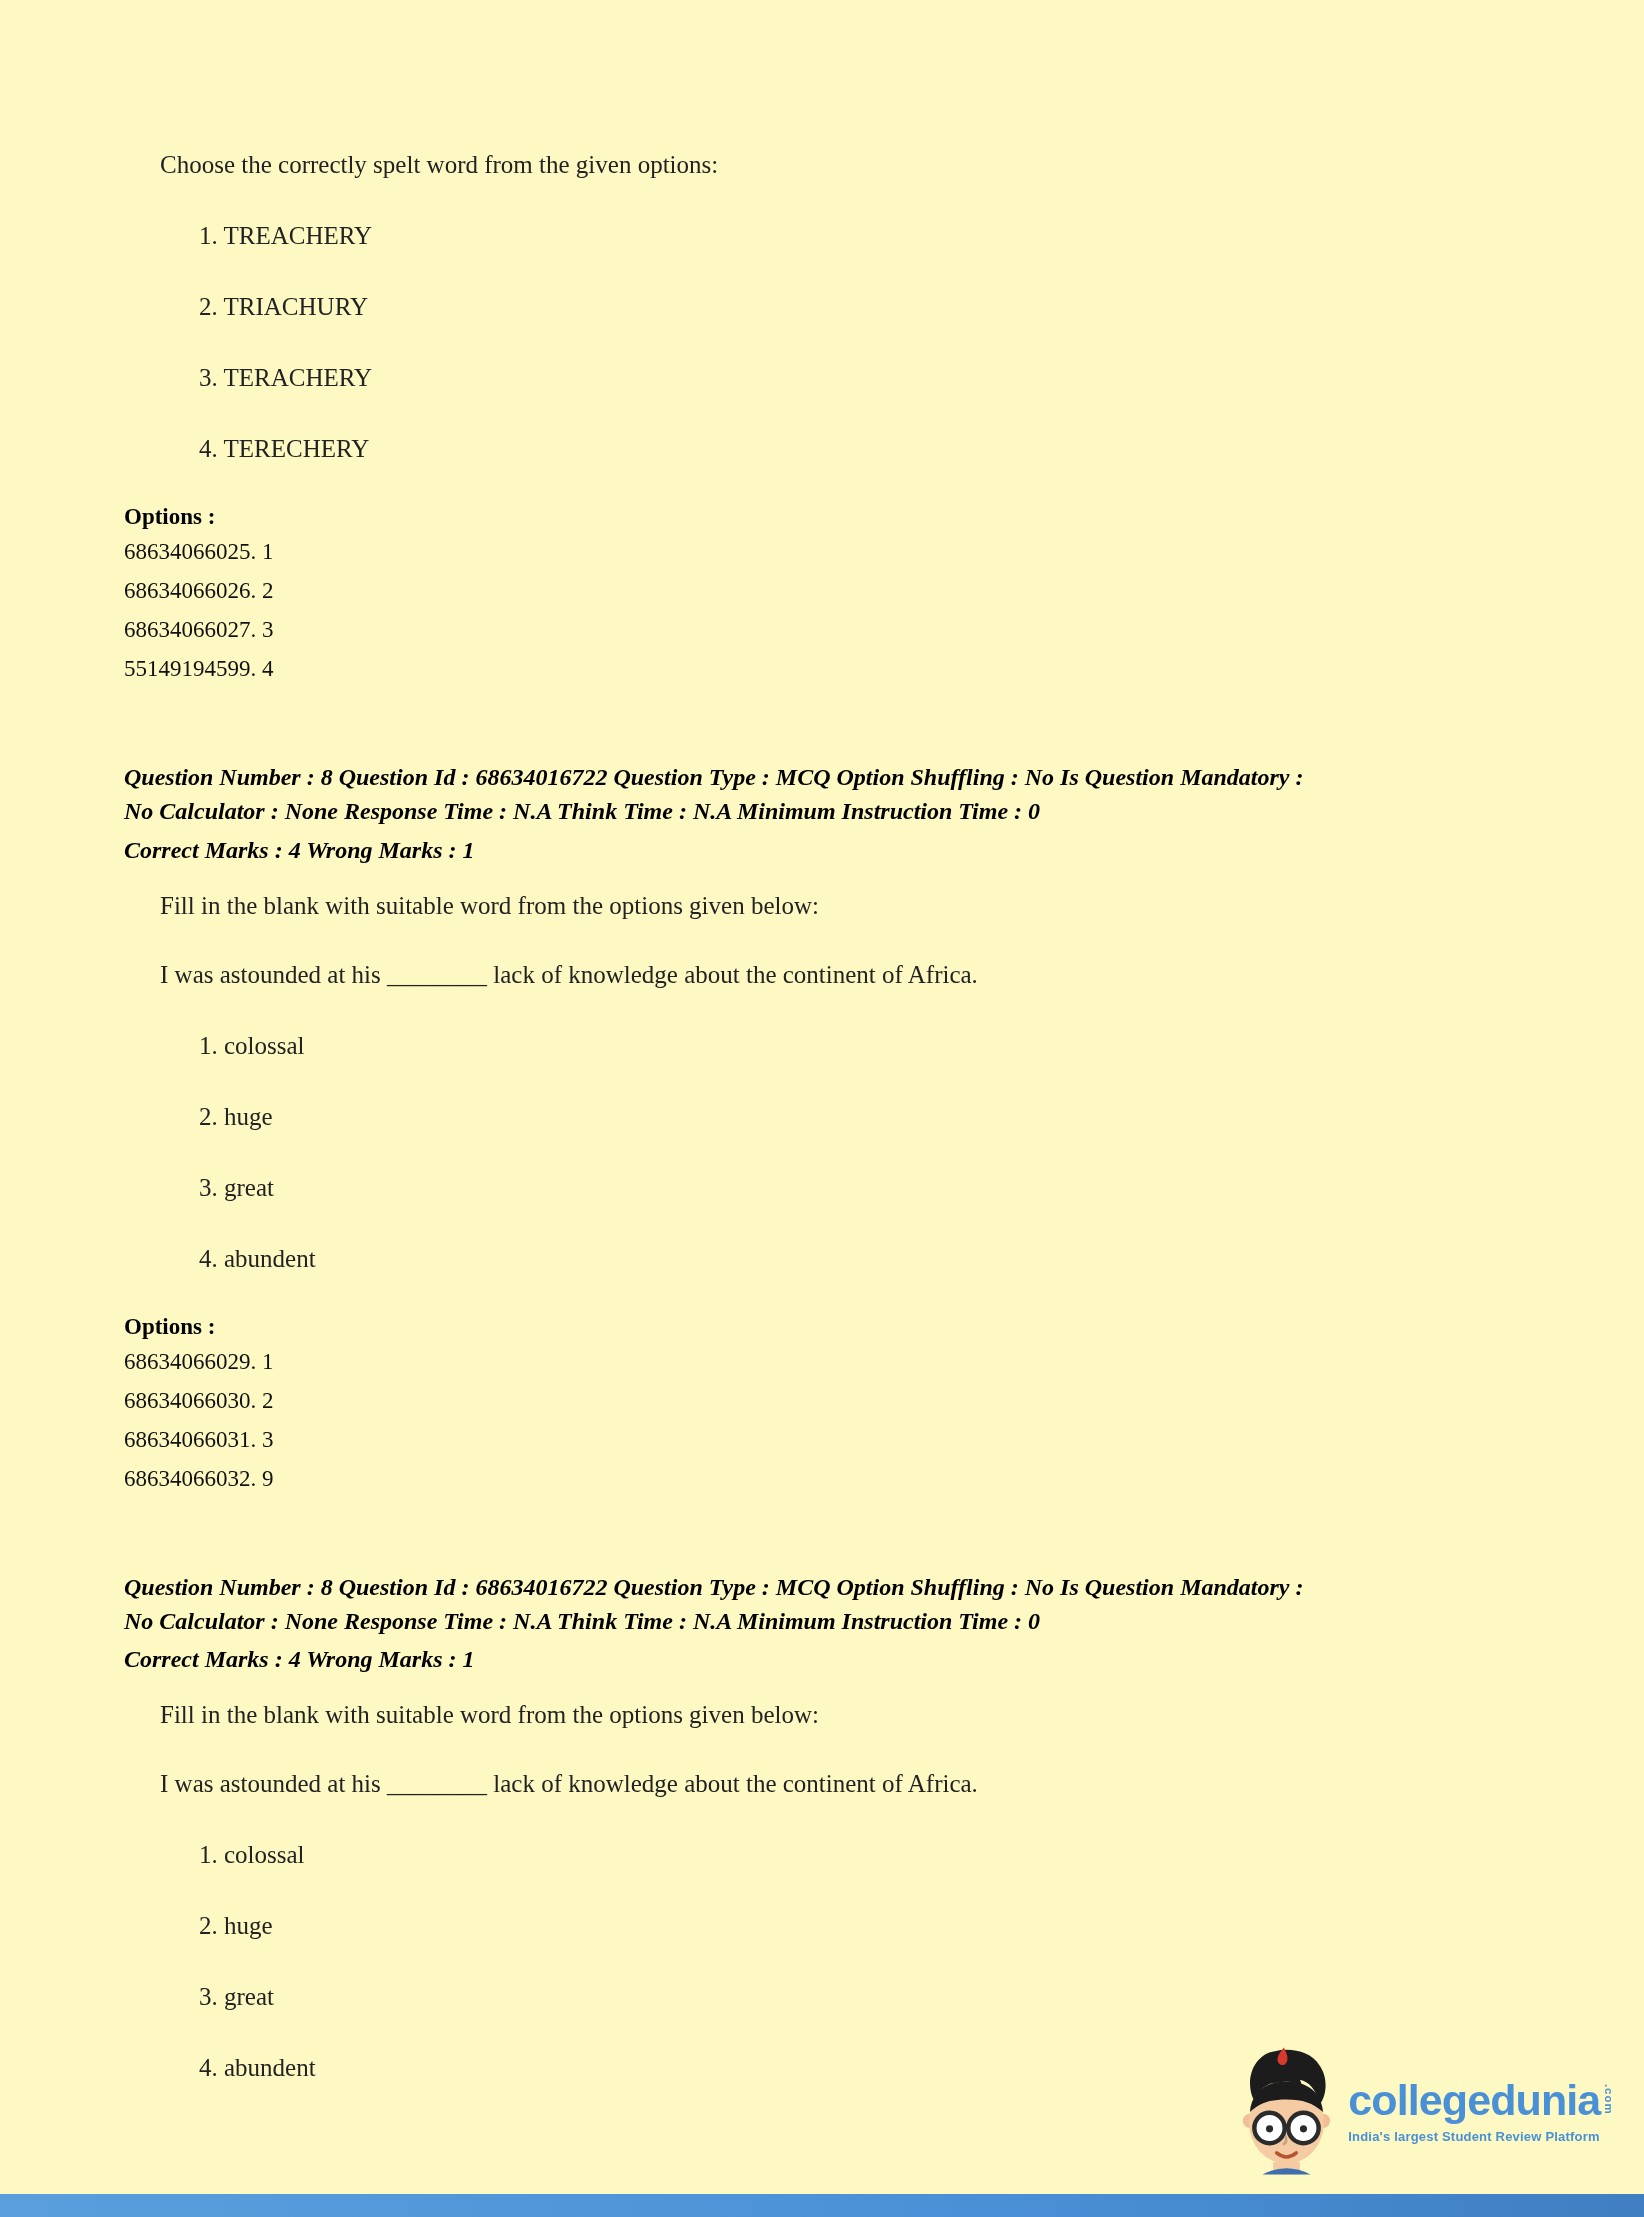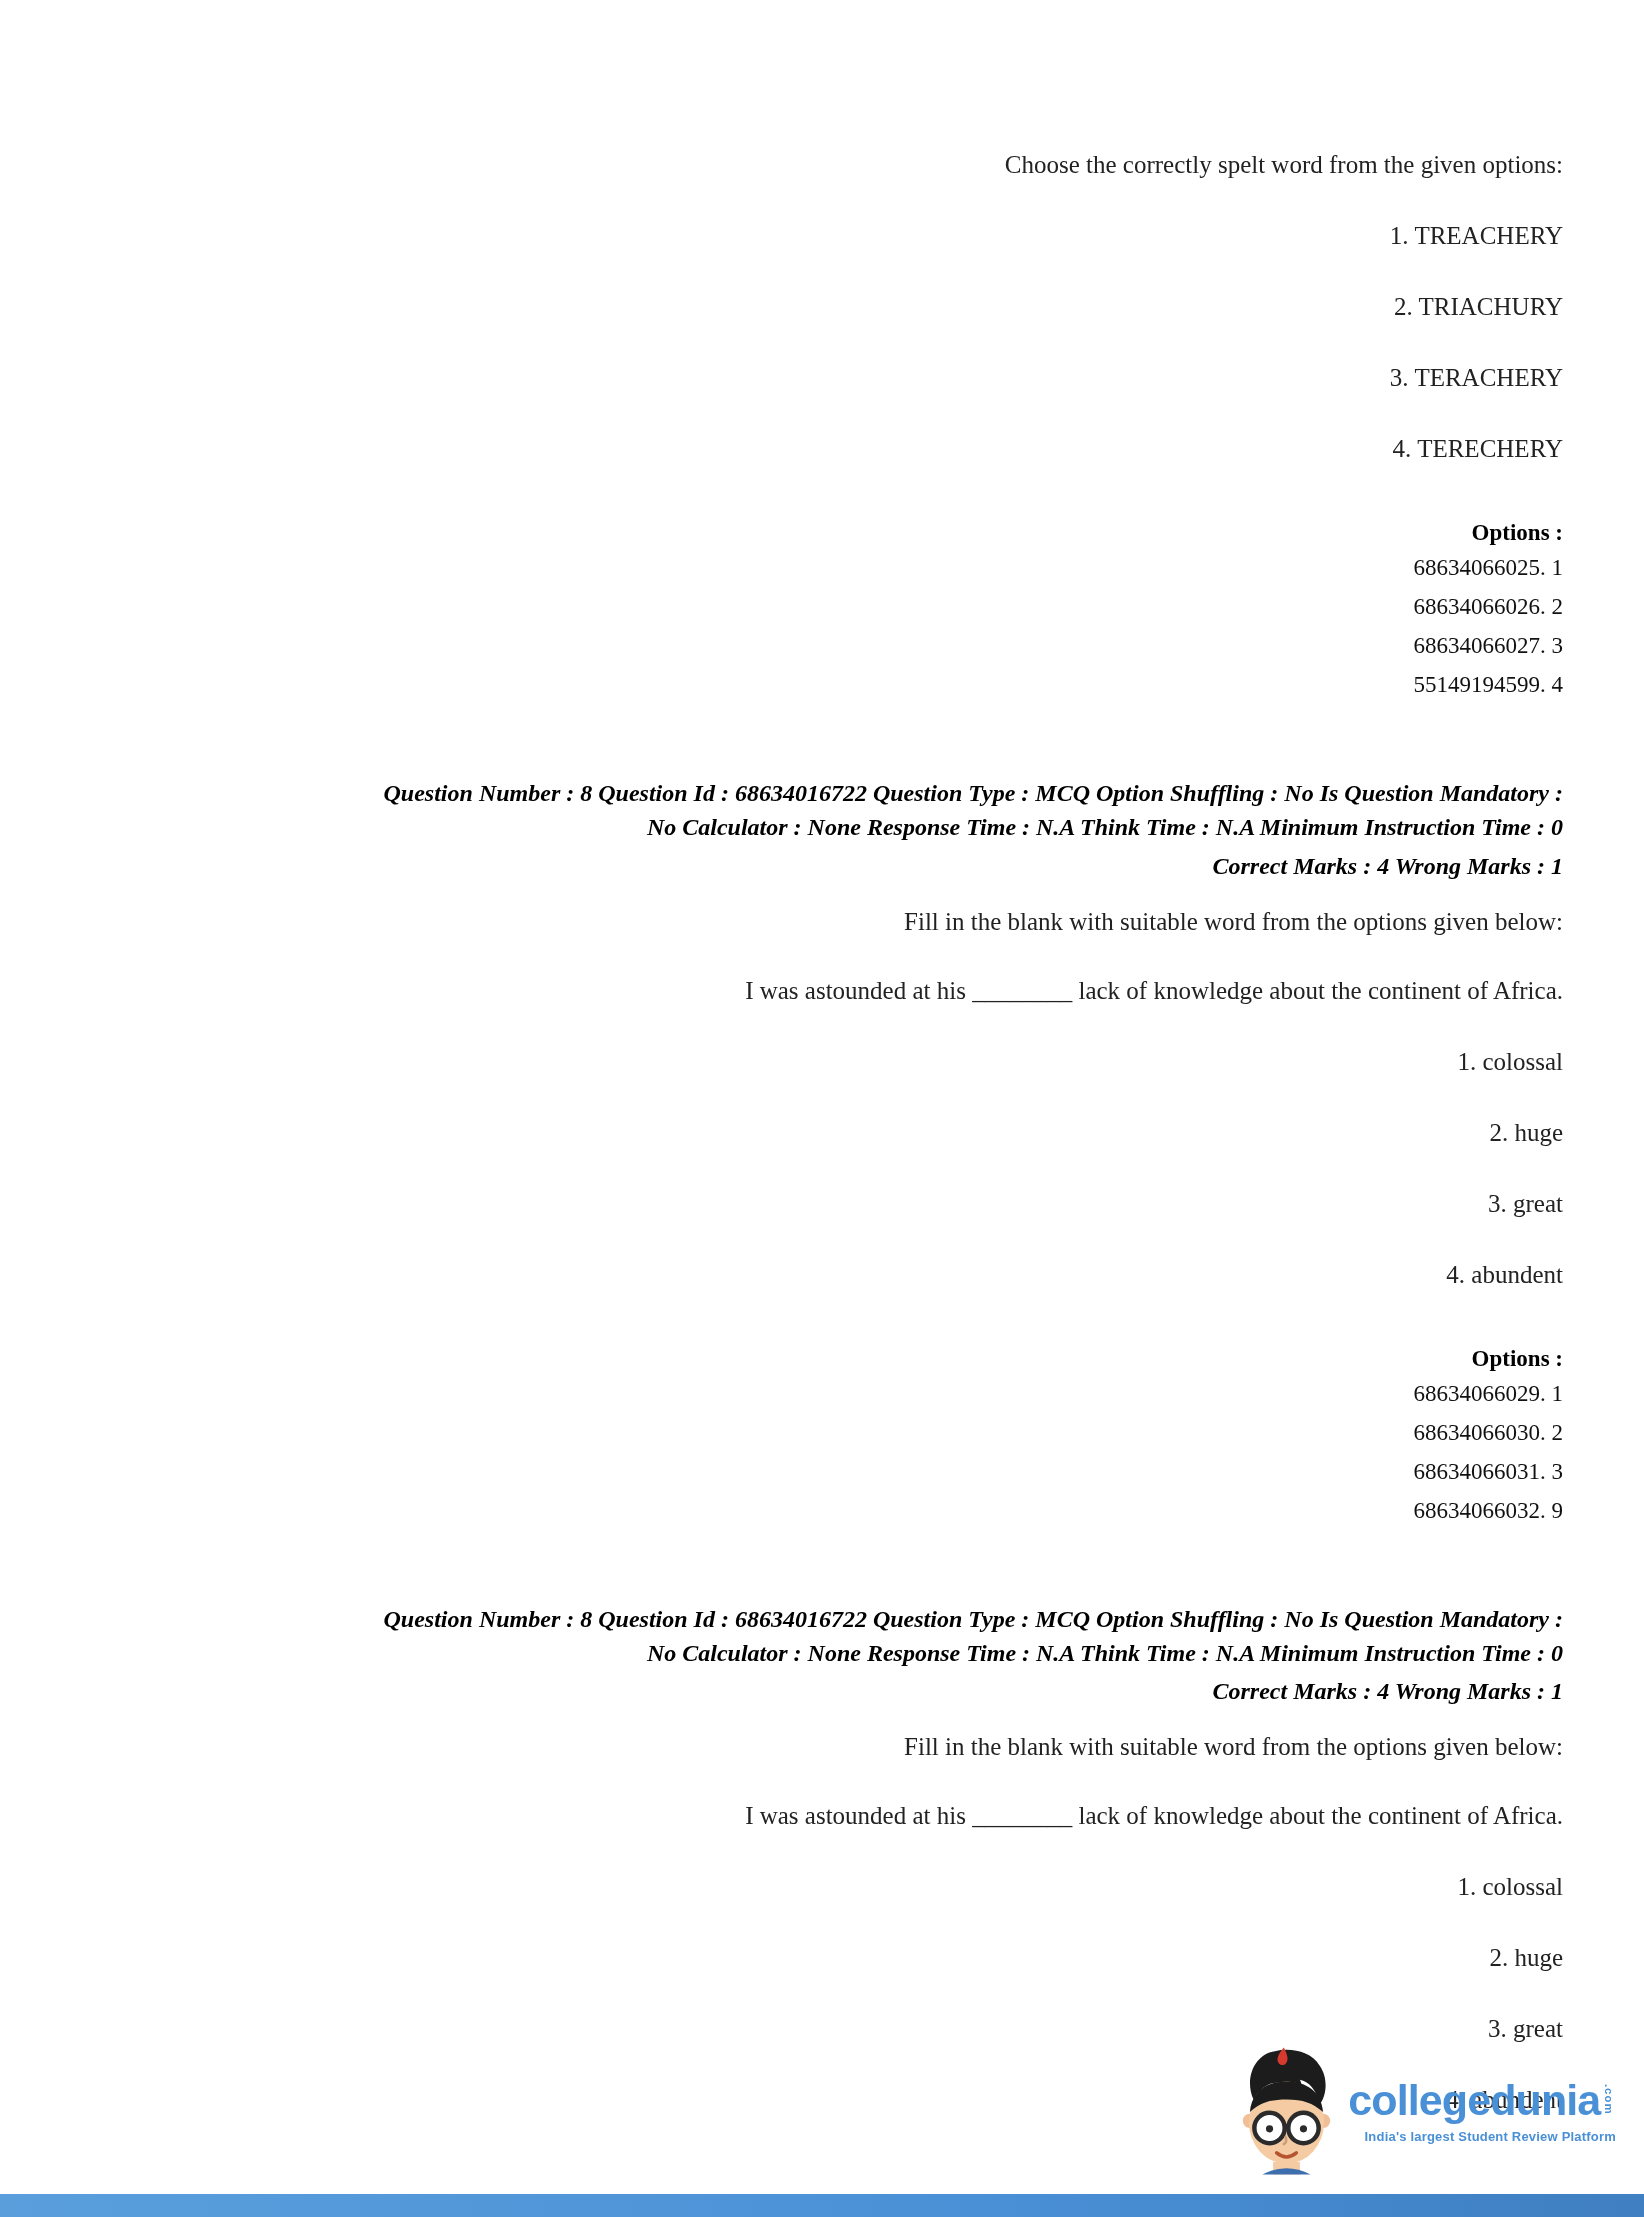--- a/index.html
+++ b/index.html
@@ -2,46 +2,45 @@
 <html style="font-size:14.3px"><head>
 <meta charset="utf-8">
 <style>
   * { margin: 0; padding: 0; box-sizing: border-box; }
   html, body { background: #e8e8e8; }
   .page {
     position: relative;
     width: 1644px;
     height: 2217px;
     margin: 0 auto;
-    background: #ffffff;
+    background: #fef9c3;
     font-family: "Liberation Serif", serif;
     color: #1a1a1a;
     overflow: hidden;
-    text-align: right;
   }
   .content { padding: 150px 81px 0 124px; }
 
   .prompt, .qbody {
     margin-left: 36px;
     font-size: 25px;
     line-height: 30px;
     color: #222;
   }
   .qbody { margin-top: 39px; }
 
   .choices { margin-left: 75px; }
   .choice {
     font-size: 25px;
     line-height: 30px;
     margin-top: 41px;
     color: #222;
   }
 
   .options-label {
-    margin-top: 54px;
+    margin-top: 38px;
     font-size: 23px;
     font-weight: bold;
     line-height: 30px;
     color: #000;
   }
   .option-id {
     font-size: 23px;
     line-height: 39px;
     color: #111;
   }

